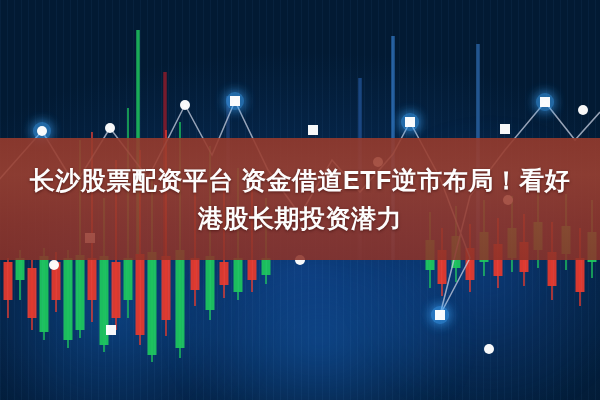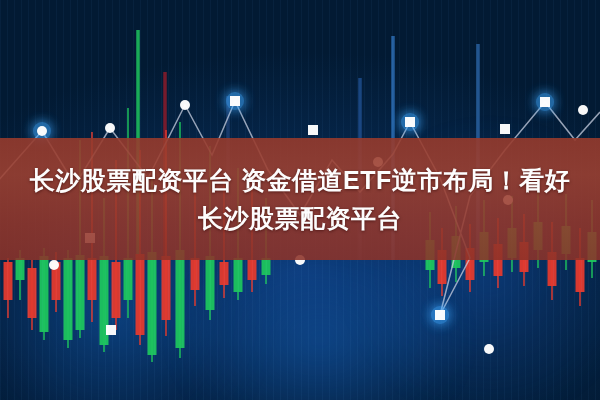--- a/index.html
+++ b/index.html
@@ -211,16 +211,16 @@
         <circle cx="54" cy="265" r="5" fill="#ffffff" opacity="0.97"></circle>
         <circle cx="508" cy="200" r="5" fill="#ffffff" opacity="0.97"></circle>
         <circle cx="489" cy="349" r="5" fill="#ffffff" opacity="0.97"></circle>
       </g>
   </svg>
 
   <div class="red-band" id="red-band" style="top: 138px; height: 122px;"></div>
 
   <div class="headline" id="headline-box" style="top: 138px; height: 122px; color: rgb(253, 253, 253);">
     <span class="ln">长沙股票配资平台 资金借道ETF逆市布局！看好</span>
-    <span class="ln">长沙股票配资平台</span>
+    <span class="ln">港股长期投资潜力</span>
   </div>
 
 </div>
 
 </body></html>

